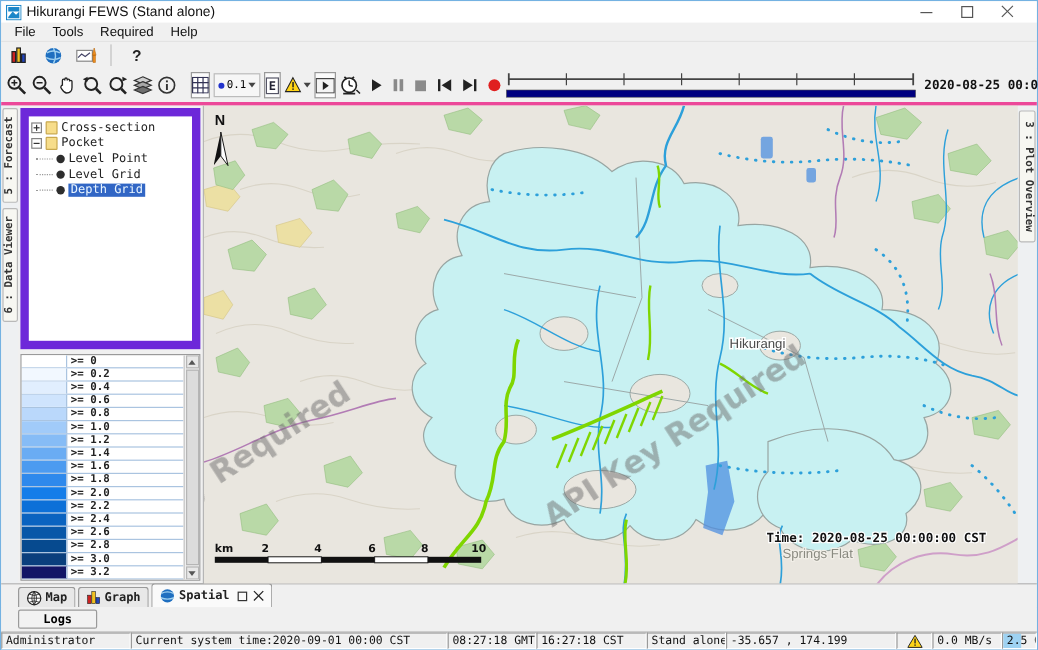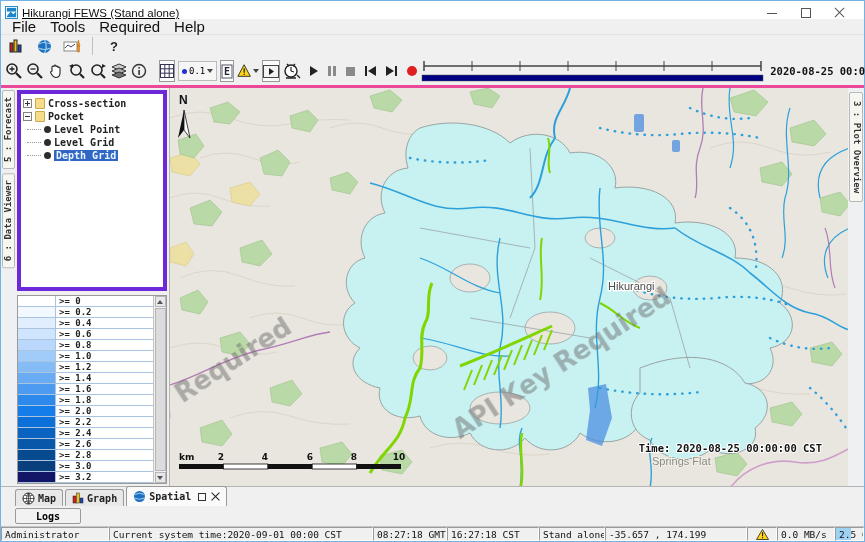--- a/index.html
+++ b/index.html
@@ -2,33 +2,33 @@
 <html><head>
 <meta charset="utf-8">
 <style>
   * { margin:0; padding:0; box-sizing:border-box; }
   html,body { width:865px; height:542px; overflow:hidden; background:#d8d8d8;
               font-family:"Liberation Sans", sans-serif; }
   #window { width:865px; height:542px; background:#f0f0f0; border:1px solid #74b2e2;
             display:flex; flex-direction:column; position:relative; }
 
   
-  .titlebar { height:18px; background:#ffffff; display:flex; align-items:flex-end; padding:0 4px; flex:0 0 18px;text-decoration:underline; }
+  .titlebar { height:18px; background:#ffffff; display:flex; align-items:center; padding:0 4px; flex:0 0 18px; }
   .app-icon { width:13px; height:13px; margin-right:4px; flex:0 0 13px; }
   .title-text { font-size:11.5px; color:#111; }
   .title-controls { margin-left:auto; display:flex; gap:22px; padding-right:14px; }
   .tc { width:12px; height:12px; position:relative; cursor:default; }
   .tc-min::after { content:""; position:absolute; left:1px; right:1px; top:6px; border-top:1.5px solid #555; }
   .tc-max::after { content:""; position:absolute; left:1px; right:1px; top:1px; bottom:1px; border:1.5px solid #555; }
   .tc-close::before,.tc-close::after { content:""; position:absolute; left:-1px; top:5px; width:13px; border-top:1.5px solid #555; }
   .tc-close::before { transform:rotate(45deg); } .tc-close::after { transform:rotate(-45deg); }
 
   
   .menubar { height:16px; flex:0 0 16px; background:#f0f0f0; display:flex; align-items:center; padding-left:4px; border-bottom:1px solid #e3e3e3; }
-  .menu-item { font-size:15px; color:#111; padding:16px 7px; }
+  .menu-item { font-size:11px; color:#111; padding:16px 7px; }
 
   
   .toolbar1 { height:22px; flex:0 0 22px; display:flex; align-items:center; gap:6px; padding-left:4px; background:#f0f0f0; }
   .toolbar2 { height:31px; flex:0 0 31px; display:flex; align-items:center; gap:3px; padding:0 4px; background:#f0f0f0; border-bottom:3px solid #ec4899; }
   .tbtn { width:22px; height:22px; display:flex; align-items:center; justify-content:center; }
   .tbtn.small { width:20px; }
   .tb-sep { width:1px; height:18px; background:#c0c0c0; margin:0 3px; }
   .help-q { font-size:13px; font-weight:bold; color:#222; padding:0 8px; }
   .precision-btn { display:flex; align-items:center; gap:2px; border:1px solid #bbb; height:20px; padding:0 3px; background:#f6f6f6; }
   .precision-btn .dot { width:5px; height:5px; border-radius:50%; background:#2233cc; }
@@ -50,21 +50,21 @@
   .content { flex:1 1 auto; display:flex; min-height:0; }
   .vstrip { flex:0 0 14px; background:#eef0f2; display:flex; flex-direction:column; align-items:center; padding-top:2px; gap:4px; }
   .vtab { writing-mode:vertical-rl; transform:rotate(180deg); font-family:"DejaVu Sans Mono", monospace;
           font-size:9px; font-weight:bold; color:#333; background:#f7f7f2; border:1px solid #b9b9b9;
           border-radius:2px; padding:6px 0; width:13px; text-align:center; }
   .vstrip-right { flex:0 0 16px; background:#eef0f2; display:flex; flex-direction:column; align-items:center; padding-top:4px; }
   .vtab-right { writing-mode:vertical-rl; font-family:"DejaVu Sans Mono", monospace; font-size:9px; font-weight:bold;
                 color:#333; background:#f7f7f2; border:1px solid #b9b9b9; border-radius:2px; padding:8px 0; width:14px; }
 
   .left-panel { flex:0 0 155px; background:#f0f0f0; display:flex; flex-direction:column; padding:2px; border-right:1px solid #b5b5b5; }
-  .tree-box { height:201px; background:#fff; border:4px solid #6d28d9; padding:3px 2px; font-family:"DejaVu Sans Mono", monospace; font-size:10px; font-weight:bold; color:#222; overflow:hidden; }
+  .tree-box { height:201px; background:#fff; border:7px solid #6d28d9; padding:3px 2px; font-family:"DejaVu Sans Mono", monospace; font-size:10px; font-weight:normal; color:#222; overflow:hidden; }
   .trow { display:flex; align-items:center; height:13px; gap:3px; }
   .expander { width:9px; height:9px; border:1px solid #848484; background:#fff; position:relative; flex:0 0 9px; }
   .expander::before { content:""; position:absolute; left:1px; right:1px; top:3px; border-top:1px solid #333; }
   .expander.plus::after { content:""; position:absolute; top:1px; bottom:1px; left:3px; border-left:1px solid #333; }
   .folder { width:10px; height:11px; background:#f7dd8a; border:1px solid #c9a94e; border-radius:1px; flex:0 0 10px; }
   .tree-indent { width:14px; flex:0 0 14px; border-bottom:1px dotted #999; height:0; margin-left:4px; }
   .bullet { width:7px; height:7px; border-radius:50%; background:#2d2d2d; flex:0 0 7px; }
   .tlabel { white-space:nowrap; }
   .tlabel.selected { background:#3166c5; color:#eaf6ff; padding:0 2px; }
 

